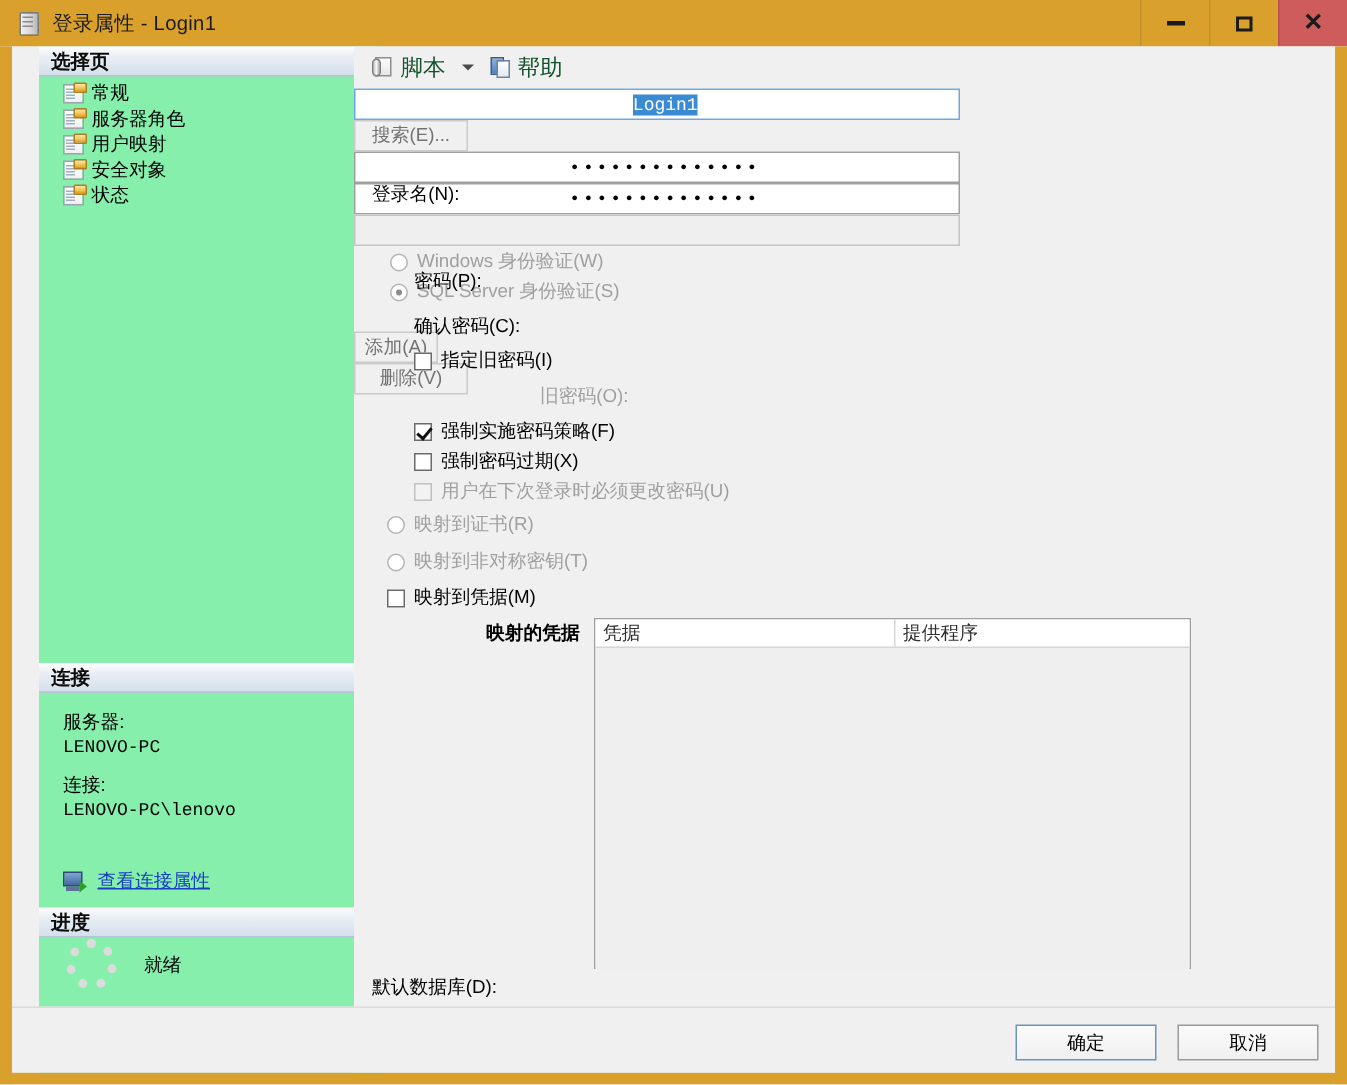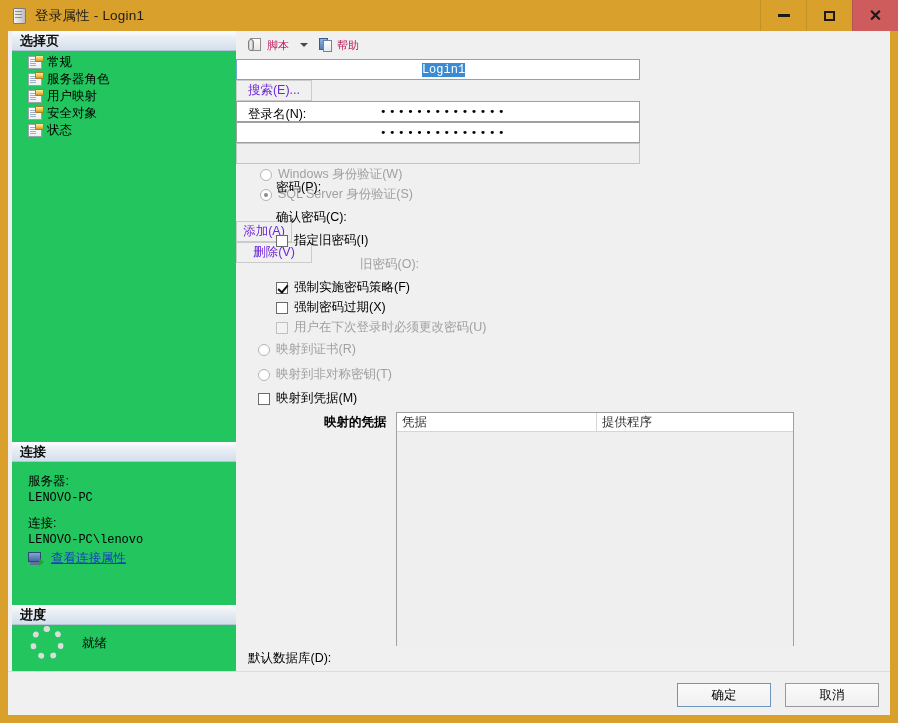--- a/index.html
+++ b/index.html
@@ -87,23 +87,23 @@
   #content {
     position: relative;
     width: 882px;
     height: 684px;
     background: #f0f0f0;
     overflow: hidden;
   }
   
   #leftpane {
     position: absolute;
-    left: 4px; top: 0;
+    left: 18px; top: 0;
     width: 228px; height: 684px;
-    background: #22c55e;
+    background: #86efac;
     border-right: 1px solid #d0d0d0;
     box-sizing: border-box;
   }
   .sec-header {
     height: 20px;
     background: linear-gradient(to bottom,#fdfdfe 0%,#eaeff5 35%,#d3dfeb 100%);
     border-bottom: 1px solid #b5c4d4;
     display: flex; align-items: center;
     padding-left: 8px;
     font-weight: bold;
@@ -161,21 +161,21 @@
     margin-top: 10px;
   }
   .conn-value {
     font-family: "Liberation Mono", monospace;
     font-size: 12px;
     color: #000;
     margin-top: 1px;
   }
   #view-conn-row {
     display: flex; align-items: center;
-    margin-top: 3px;
+    margin-top: 32px;
   }
   .conn-prop-icon {
     width: 16px; height: 14px;
     margin-right: 7px;
     position: relative;
     flex: 0 0 auto;
   }
   .conn-prop-icon .scr {
     position: absolute; left: 0; top: 0;
     width: 13px; height: 10px;
@@ -252,22 +252,22 @@
   }
   .script-icon .rl {
     position: absolute; left: 0; top: 1px;
     width: 6px; height: 12px;
     border-radius: 3px;
     background: linear-gradient(to right,#c9c9c9 0%,#f5f5f5 50%,#a8a8a8 100%);
     border: 1px solid #7d7d7d;
     box-sizing: border-box;
   }
   .tb-label {
-    font-size: 11px;
-    color: #be185d;
+    font-size: 15px;
+    color: #14532d;
     white-space: nowrap;
   }
   .tb-caret {
     width: 0; height: 0;
     border-left: 4px solid transparent;
     border-right: 4px solid transparent;
     border-top: 4px solid #4a4a4a;
     margin: 0 7px;
   }
   .help-icon {
@@ -352,21 +352,21 @@
     border: 1px solid #9a9a9a;
     box-sizing: border-box;
     display: flex; align-items: center; justify-content: center;
     font-size: 12.5px;
     color: #000;
     cursor: default;
   }
   .btn.disabled {
     background: #f0f0f0;
     border: 1px solid #cbcbcb;
-    color: #6d28d9;
+    color: #737373;
   }
   .btn.default { border: 1px solid #6d94bd; }
   .cb {
     display: flex; align-items: center;
   }
   .cb-box {
     width: 12px; height: 12px;
     background: #ffffff;
     border: 1px solid #6b6b6b;
     box-sizing: border-box;
@@ -529,21 +529,21 @@
             <span class="help-icon">
               <span class="b"></span>
                 <span class="f"></span>
             </span>
             <span class="tb-label">帮助</span>
           </div>
         </div>
 
         <div id="form">
 
-          <div class="row" style="left:12px; top:47px;">
+          <div class="row" style="left:12px; top:62px;">
             <span class="fld-label">登录名(N):</span>
           </div>
           <div class="txtbox focused" style="left:160px; top:50px; width:404px; height:21px;">
             <span class="sel-text">Login1</span>
           </div>
           <div class="btn disabled" style="left:566px; top:50px; width:76px; height:21px;">搜索(E)...</div>
 
           <div class="row rb" style="left:24px; top:107px;">
             <span class="rb-circle"></span>
             <span class="fld-label dim">Windows 身份验证(W)</span>

